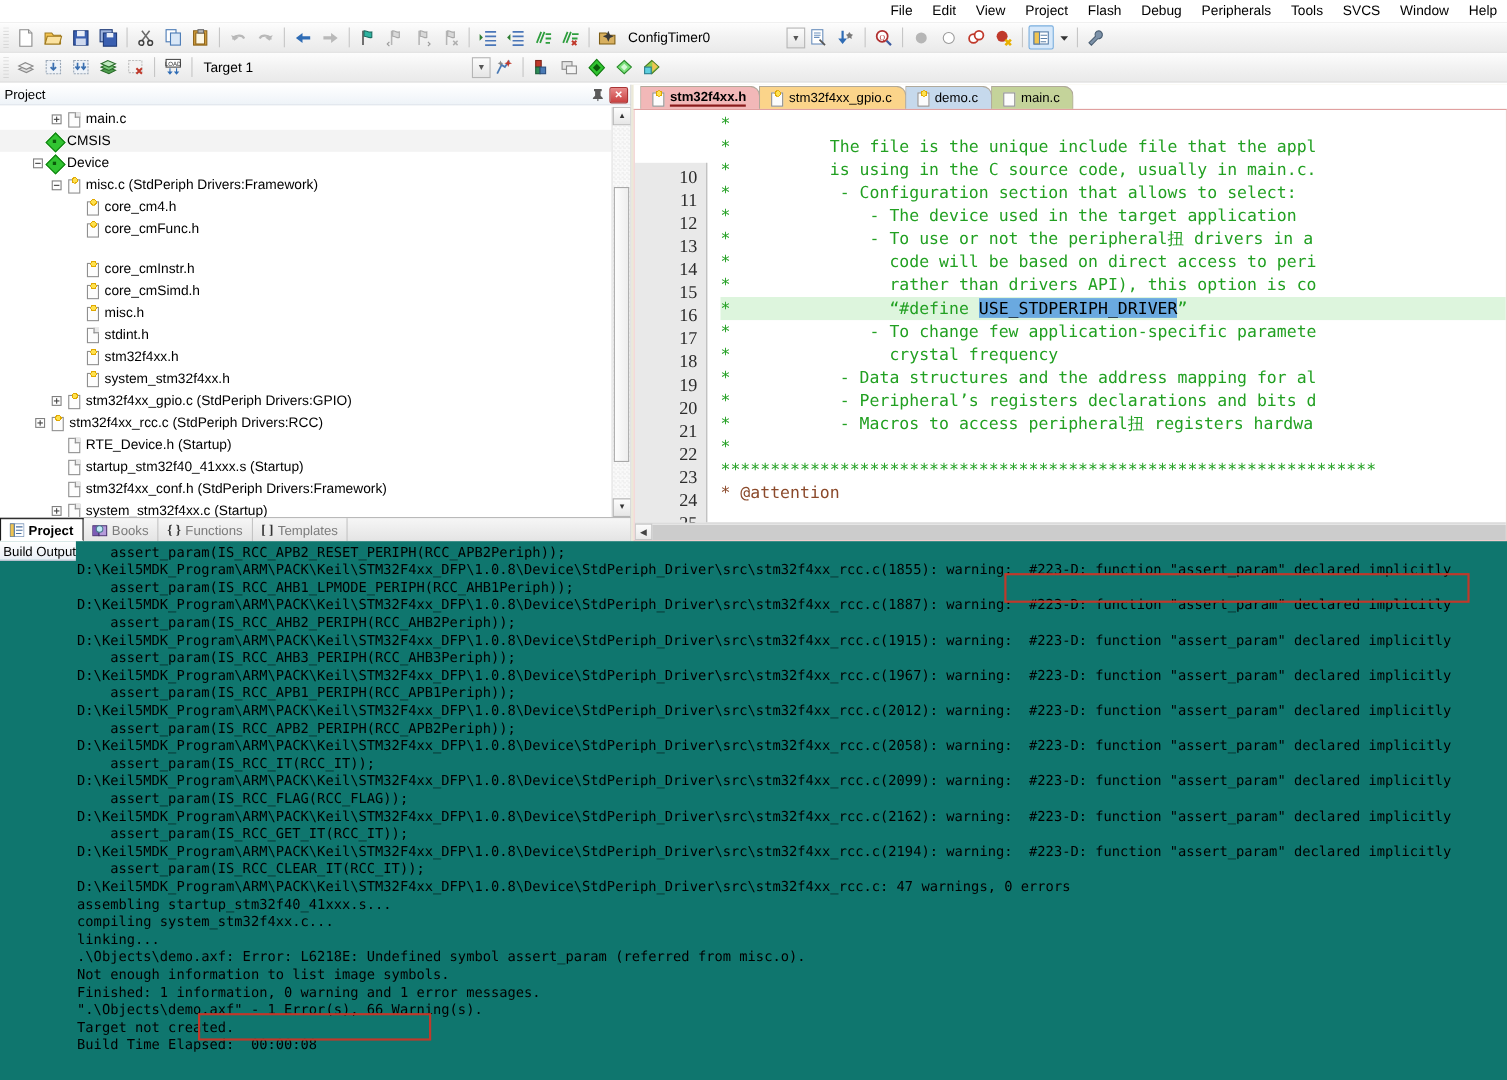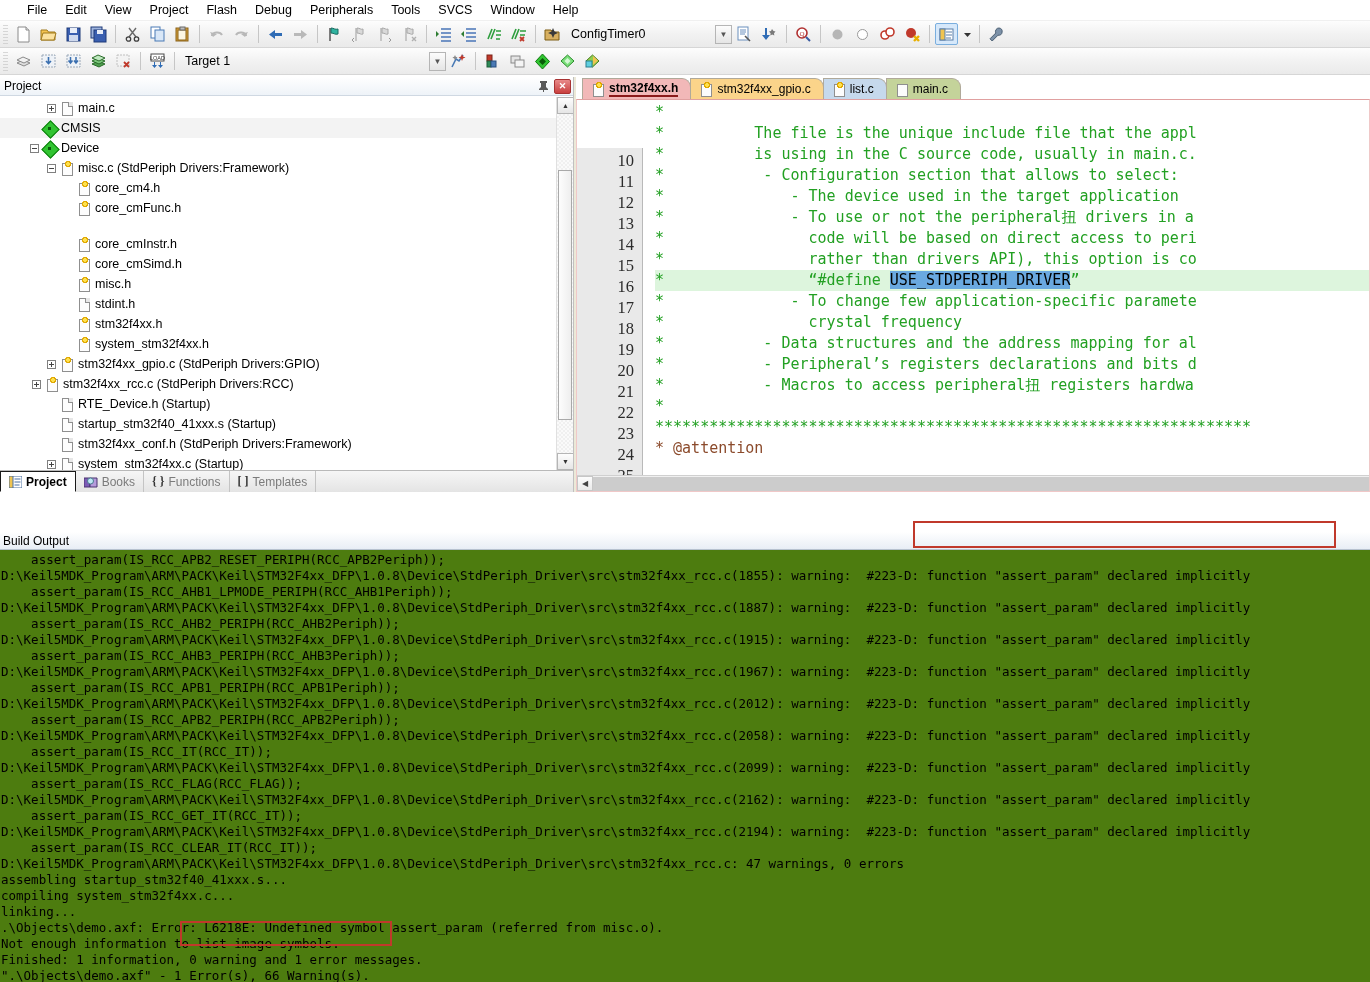--- a/index.html
+++ b/index.html
@@ -15,20 +15,21 @@
   #app { position: relative; width: 1370px; height: 982px; }
 
   
   .menubar {
     height: 21px;
     background: #ffffff;
     display: flex;
     align-items: center;
     padding-left: 18px;
     border-bottom: 1px solid #f0f0f0;
+    justify-content: flex-end;
   }
   .menubar .mi {
     padding: 2px 9px;
     font-size: 12.5px;
     color: #000;
     cursor: default;
     white-space: nowrap;
   }
 
   
@@ -298,22 +299,22 @@
     font-size: 8px; color: #444;
     background: linear-gradient(to bottom,#fcfcfc,#e9e9e9);
     border: 1px solid #c6c6c6;
   }
   .hsb-track { flex: 1; height: 14px; background: #cccccc; }
 
   
   .build-panel {
     position: absolute;
     left: 0; top: 492px; right: 0; bottom: 0;
-    background: #4d7c0f;
-    display: flex; flex-direction: column; margin-top: 40px;
+    background: #0f766e;
+    display: flex; flex-direction: row;
   }
   .build-title {
     height: 18px;
     background: linear-gradient(to bottom,#ffffff,#e8eef5);
     font-size: 12px;
     display: flex; align-items: center;
     padding-left: 3px;
     border-bottom: 1px solid #b7c2cf;
   }
   .build-body {
@@ -836,21 +837,21 @@
           <div class="etab active" style="background: rgb(242, 184, 184);">
             <span class="dico k"></span>
             <span class="lbl">stm32f4xx.h</span>
           </div>
           <div class="etab" style="background: rgb(251, 212, 138);">
             <span class="dico k"></span>
             <span class="lbl">stm32f4xx_gpio.c</span>
           </div>
           <div class="etab" style="background: rgb(198, 217, 236);">
             <span class="dico k"></span>
-            <span class="lbl">list.c</span>
+            <span class="lbl">demo.c</span>
           </div>
           <div class="etab" style="background: rgb(196, 211, 154);">
             <span class="dico"></span>
             <span class="lbl">main.c</span>
           </div>
         </div>
 
       <div class="code-area">
         <div class="code-scroll">
           <div class="gutter" id="gutter">

